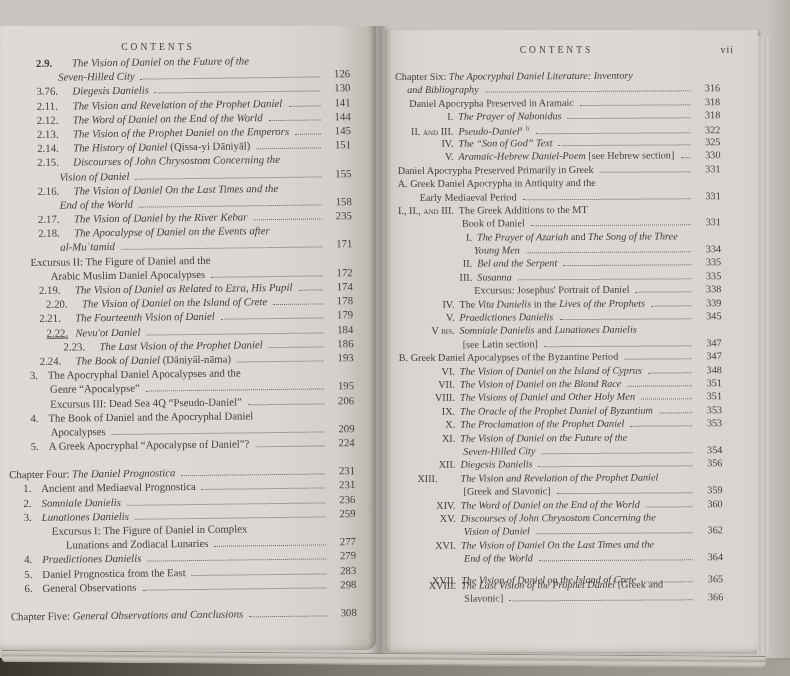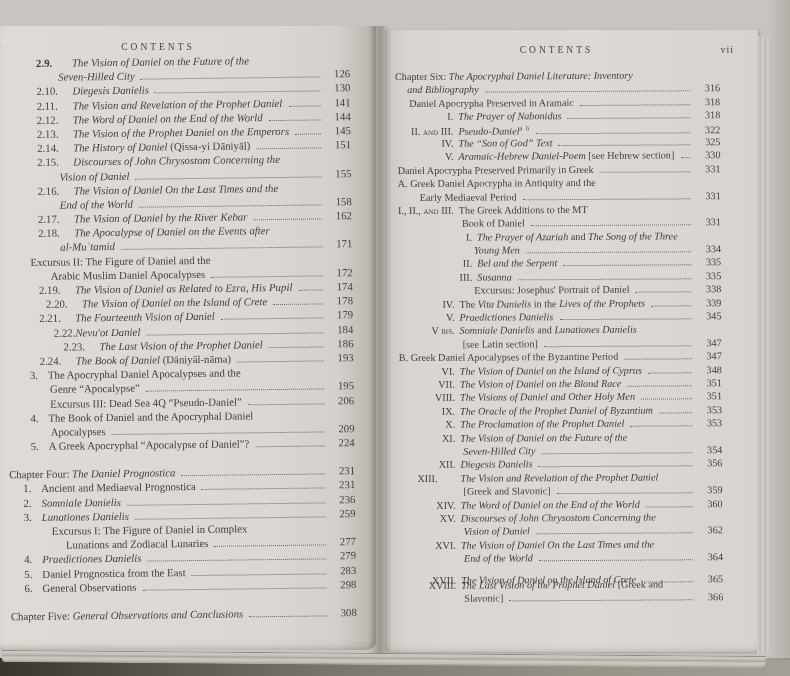--- a/index.html
+++ b/index.html
@@ -63,21 +63,21 @@
         <div class="trow" style="padding-left: 36px;">
           <span class="nm" style="width: 36px; text-align: left; font-weight: bold;">2.9.</span>
           <span class="tx"><i>The Vision of Daniel on the Future of the</i></span>
         </div>
         <div class="trow" style="padding-left: 58px;">
           <span class="tx"><i>Seven-Hilled City</i></span>
           <span class="ld"></span>
           <span class="pg">126</span>
         </div>
         <div class="trow" style="padding-left: 36px;">
-          <span class="nm" style="width: 36px; text-align: left;">2.10.</span>
+          <span class="nm" style="width: 36px; text-align: left;">3.76.</span>
           <span class="tx"><i>Diegesis Danielis</i></span>
           <span class="ld"></span>
           <span class="pg">130</span>
         </div>
         <div class="trow" style="padding-left: 36px;">
           <span class="nm" style="width: 36px; text-align: left;">2.11.</span>
           <span class="tx"><i>The Vision and Revelation of the Prophet Daniel</i></span>
           <span class="ld"></span>
           <span class="pg">141</span>
         </div>
@@ -114,21 +114,21 @@
         </div>
         <div class="trow" style="padding-left: 58px;">
           <span class="tx"><i>End of the World</i></span>
           <span class="ld"></span>
           <span class="pg">158</span>
         </div>
         <div class="trow" style="padding-left: 36px;">
           <span class="nm" style="width: 36px; text-align: left;">2.17.</span>
           <span class="tx"><i>The Vision of Daniel by the River Kebar</i></span>
           <span class="ld"></span>
-          <span class="pg">162</span>
+          <span class="pg">235</span>
         </div>
         <div class="trow" style="padding-left: 36px;">
           <span class="nm" style="width: 36px; text-align: left;">2.18.</span>
           <span class="tx"><i>The Apocalypse of Daniel on the Events after</i></span>
         </div>
         <div class="trow" style="padding-left: 58px;">
           <span class="tx"><i>al-Muʿtamid</i></span>
           <span class="ld"></span>
           <span class="pg">171</span>
         </div>
@@ -152,21 +152,21 @@
           <span class="ld"></span>
           <span class="pg">178</span>
         </div>
         <div class="trow" style="padding-left: 36px;">
           <span class="nm" style="width: 36px; text-align: left;">2.21.</span>
           <span class="tx"><i>The Fourteenth Vision of Daniel</i></span>
           <span class="ld"></span>
           <span class="pg">179</span>
         </div>
         <div class="trow" style="padding-left: 36px;">
-          <span class="nm" style="width: 36px; text-align: right;">2.22.</span>
+          <span class="nm" style="width: 36px; text-align: center; text-decoration: underline;">2.22.</span>
           <span class="tx"><i>Nevu'ot Daniel</i></span>
           <span class="ld"></span>
           <span class="pg">184</span>
         </div>
         <div class="trow" style="padding-left: 36px;">
           <span class="nm" style="width: 36px; text-align: left; margin-left: 24px;">2.23.</span>
           <span class="tx"><i>The Last Vision of the Prophet Daniel</i></span>
           <span class="ld"></span>
           <span class="pg">186</span>
         </div>

